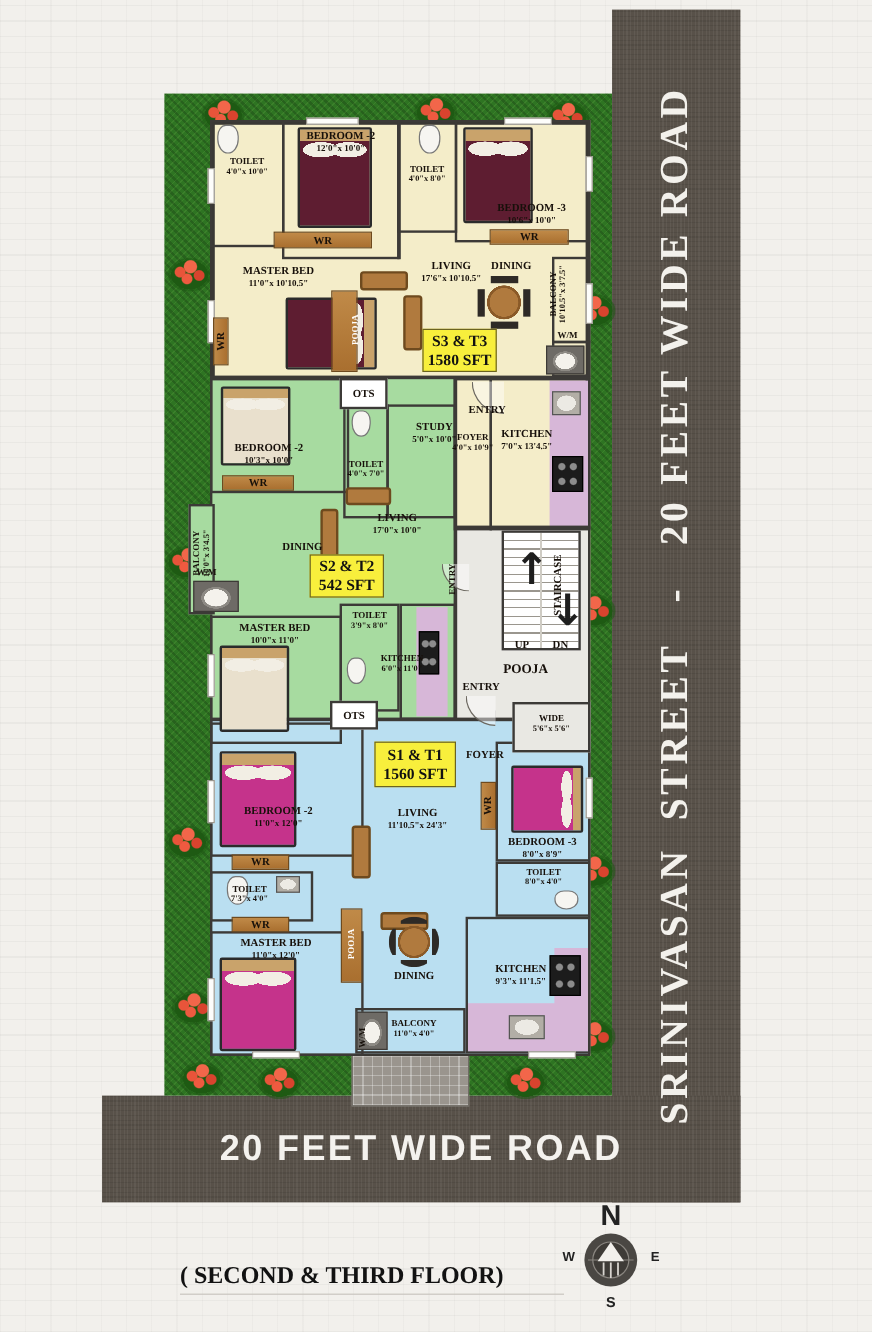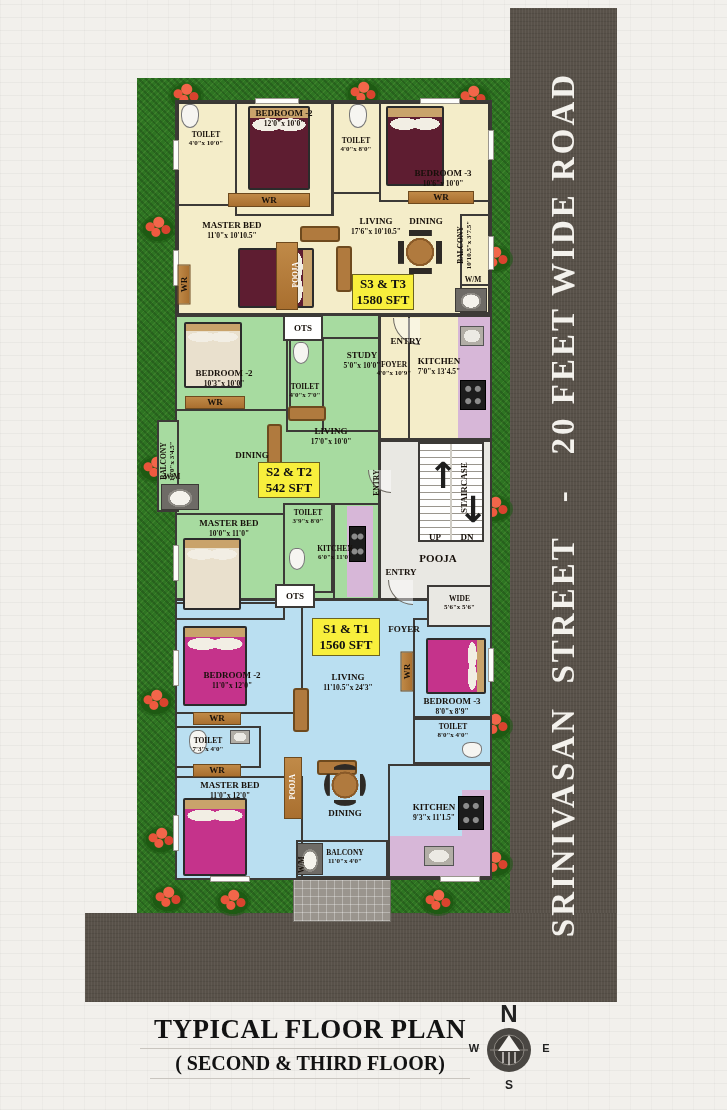--- a/index.html
+++ b/index.html
@@ -87,34 +87,35 @@
       repeating-linear-gradient(to bottom, transparent 0 6px, #9a968e 6px 7px);}
   .arrow{font:bold 36px "DejaVu Sans",sans-serif;color:#1e1e1e;z-index:30;line-height:1;}
   .drive{background-color:#9a958e;z-index:7;
     background-image:
       repeating-linear-gradient(0deg, rgba(255,255,255,.3) 0 1px, transparent 1px 8px),
       repeating-linear-gradient(90deg, rgba(255,255,255,.3) 0 1px, transparent 1px 8px);
     border:1px solid #6f6b64;}
   
   .title{font:bold 27px "Liberation Serif",serif;color:#121212;text-align:center;z-index:40;letter-spacing:.5px;
     padding-bottom:3px;border-bottom:1px solid #c9c5bf;}
-  .subtitle{font:bold 20px "Liberation Serif",serif;color:#121212;text-align:center;z-index:40;
+  .subtitle{font:bold 20px "Liberation Serif",serif;color:#121212;z-index:40;
     padding-bottom:3px;border-bottom:1px solid #c9c5bf;}
   .comp-l{font:bold 12px "Liberation Sans",sans-serif;color:#222;z-index:40;text-align:center;}
   .comp-n{font:bold 24px "Liberation Sans",sans-serif;}
 </style>
 </head>
 <body>
 
 <div id="stage">
 
   <div class="abs road" style="left:510px;top:8px;width:107px;height:994px"></div>
   <div class="abs road-v-text" style="left:66px;top:451px;width:994px;height:107px;transform:rotate(-90deg)">SRINIVASAN  STREET   -   20 FEET WIDE ROAD</div>
   <div class="abs road" style="left:85px;top:913px;width:532px;height:89px"></div>
   <div class="abs road-h-text" style="left:85px;top:913px;width:532px;height:89px">
+    <span>20 FEET WIDE ROAD</span>
   </div>
 
   <div class="abs grass" style="left:137px;top:78px;width:373px;height:835px"></div>
   <div class="abs flower" style="left:168px;top:82px"></div>
   <div class="abs flower" style="left:345px;top:80px"></div>
   <div class="abs flower" style="left:455px;top:84px"></div>
   <div class="abs flower" style="left:140px;top:215px"></div>
   <div class="abs flower" style="left:138px;top:455px"></div>
   <div class="abs flower" style="left:138px;top:688px"></div>
   <div class="abs flower" style="left:143px;top:826px"></div>
@@ -413,21 +414,20 @@
   <div class="abs win" style="left:173px;top:650px;width:6px;height:36px"></div>
   <div class="abs win" style="left:173px;top:815px;width:6px;height:36px"></div>
   <div class="abs win" style="left:255px;top:98px;width:44px;height:6px"></div>
   <div class="abs win" style="left:420px;top:98px;width:40px;height:6px"></div>
   <div class="abs win" style="left:488px;top:130px;width:6px;height:30px"></div>
   <div class="abs win" style="left:488px;top:236px;width:6px;height:34px"></div>
   <div class="abs win" style="left:488px;top:648px;width:6px;height:34px"></div>
   <div class="abs win" style="left:210px;top:876px;width:40px;height:6px"></div>
   <div class="abs win" style="left:440px;top:876px;width:40px;height:6px"></div>
 
-  <div class="abs title" style="left:140px;top:1014px;width:340px">TYPICAL FLOOR PLAN</div>
   <div class="abs subtitle" style="left:150px;top:1052px;width:320px">( SECOND &amp; THIRD FLOOR)</div>
 
   <div class="abs comp-l comp-n" style="left:497px;top:1000px;width:24px">N</div>
   <svg class="abs" style="left:486px;top:1027px;z-index:40" width="46" height="46" viewBox="0 0 46 46">
     <circle cx="23" cy="23" r="22" fill="#4a4743"></circle>
     <circle cx="23" cy="23" r="15" fill="#3e3b37" stroke="#8a8680" stroke-width="1"></circle>
     <line x1="4" y1="23" x2="42" y2="23" stroke="#8a8680" stroke-width="1"></line>
     <polygon points="23,8 34,24 12,24" fill="#f2f0ec"></polygon>
     <line x1="17" y1="25" x2="17" y2="36" stroke="#d8d5d0" stroke-width="1.5"></line>
     <line x1="23" y1="25" x2="23" y2="38" stroke="#d8d5d0" stroke-width="1.5"></line>

